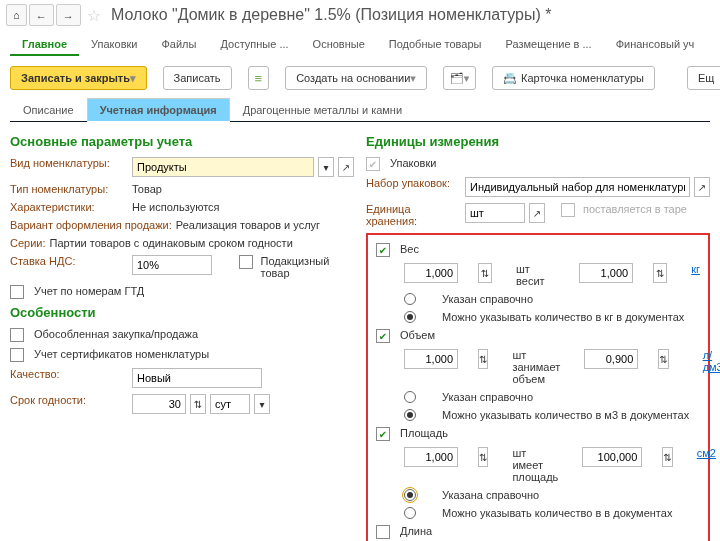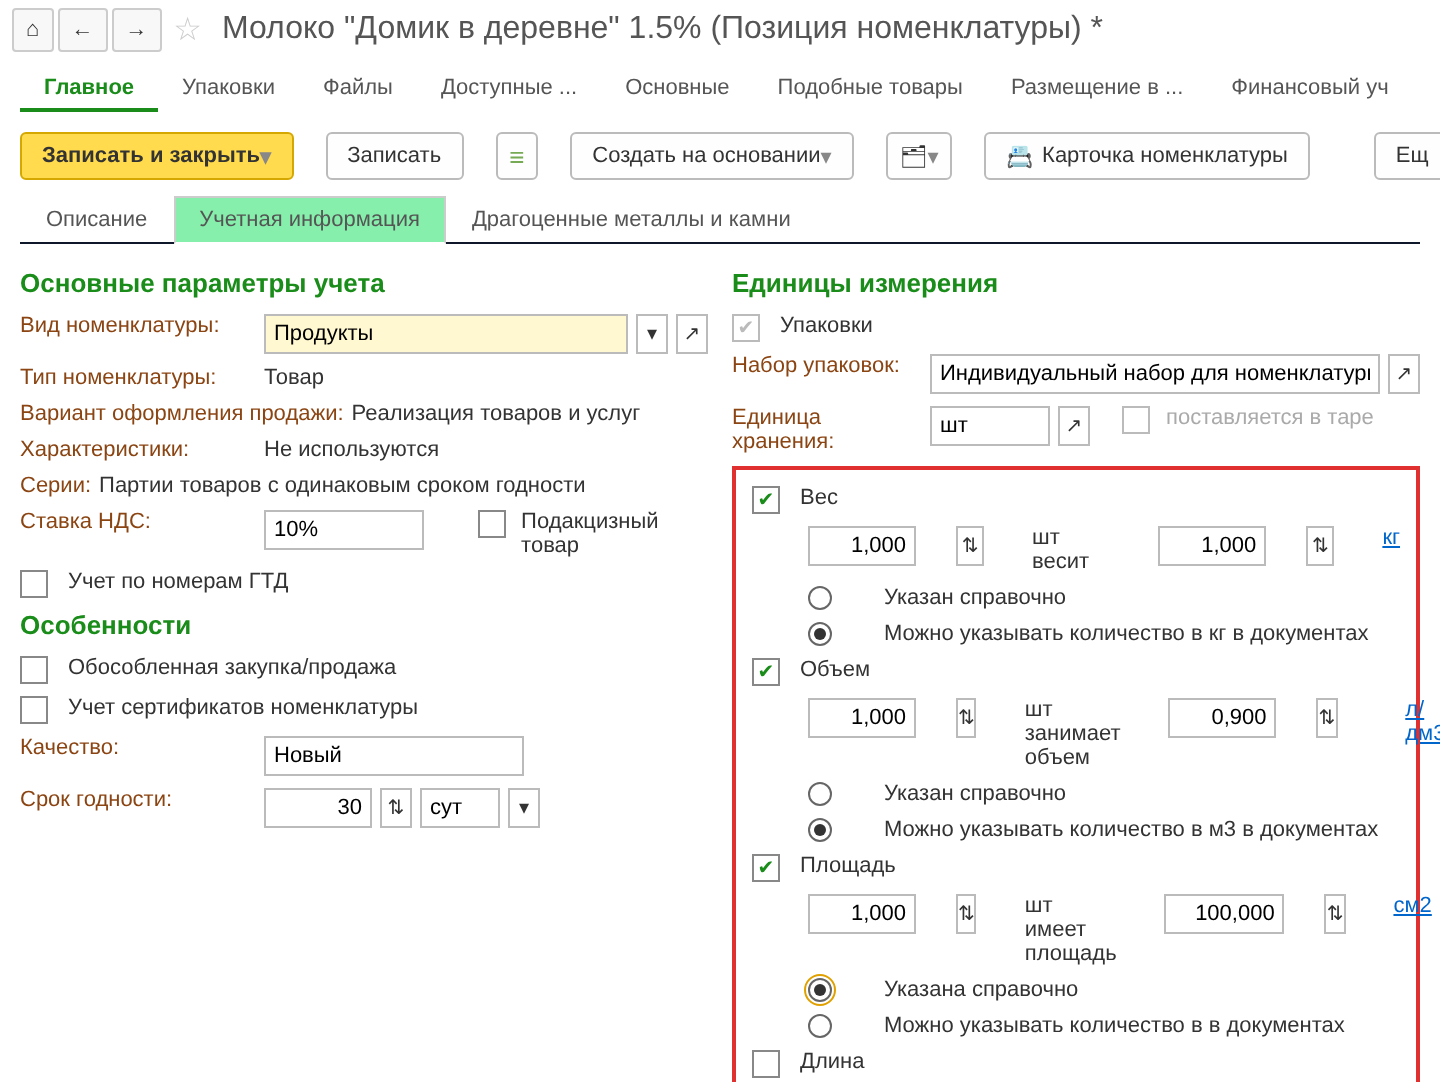--- a/index.html
+++ b/index.html
@@ -86,21 +86,22 @@
     padding: 5px 12px;
     border: 1px solid transparent;
     border-bottom: none;
     cursor: pointer;
     color: #555;
   }
   .tab.active {
     border-color: #ccc;
     border-bottom: 1px solid #fff;
     margin-bottom: -1px;
-    background: #86efac;
+    background: #7dd3fc;
+    font-weight: bold;
   }
   .content {
     display: flex;
     padding: 8px 10px;
     gap: 12px;
   }
   .col { flex: 1; min-width: 0; }
   .section-title {
     color: #1a8c1a;
     font-size: 13px;
@@ -231,27 +232,27 @@
       <div class="dots">▾</div>
       <div class="dots">↗</div>
     </div>
 
     <div class="row">
       <span class="lbl">Тип номенклатуры:</span>
       <span class="val">Товар</span>
     </div>
 
     <div class="row">
+      <span class="lbl">Характеристики:</span>
+      <span class="val">Не используются</span>
+    </div>
+
+    <div class="row">
       <span class="lbl-w" style="width:auto">Вариант оформления продажи:</span>
       <span class="val">Реализация товаров и услуг</span>
-    </div>
-
-    <div class="row">
-      <span class="lbl">Характеристики:</span>
-      <span class="val">Не используются</span>
     </div>
 
     <div class="row">
       <span style="color:#8b4513">Серии:</span>
       <span class="val">Партии товаров с одинаковым сроком годности</span>
     </div>
 
     <div class="row">
       <span class="lbl">Ставка НДС:</span>
       <input class="inp" style="width: 80px;" value="10%">

